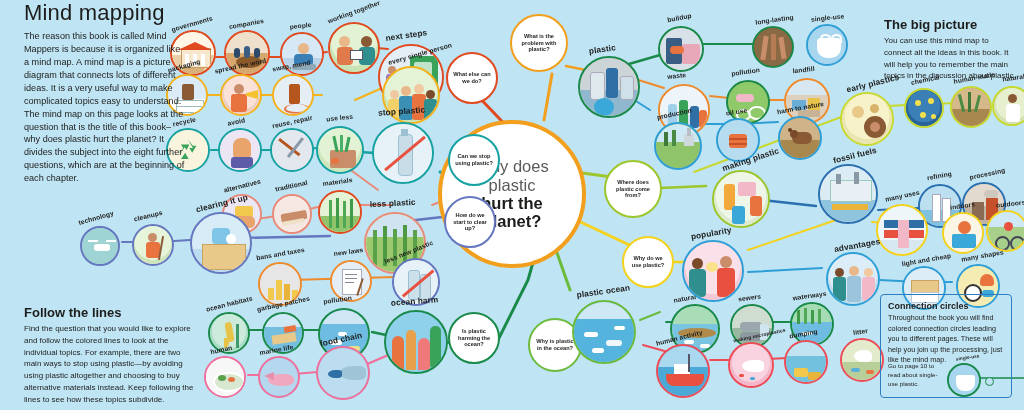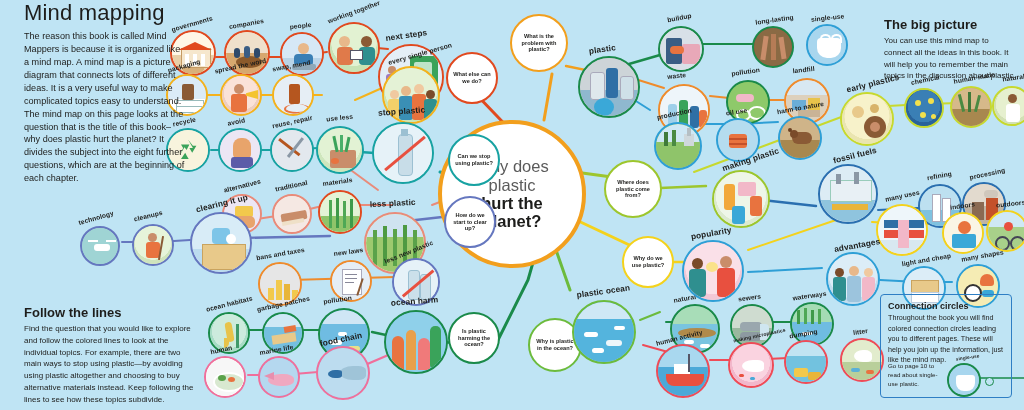--- a/index.html
+++ b/index.html
@@ -743,21 +743,21 @@
     <p class="tb-p">Find the question that you would like to explore and follow the colored lines to look at the individual topics. For example, there are two main ways to stop using plastic—by avoiding using plastic altogether and choosing to buy alternative materials instead. Keep following the lines to see how these topics subdivide.</p>
   </div>
 
   <div class="textblock" id="bigpicture">
     <div class="tb-h">The big picture</div>
     <p class="tb-p">You can use this mind map to connect all the ideas in this book. It will help you to remember the main topics in the discussion about plastic.</p>
   </div>
 
   <div class="textblock" id="connbox">
     <div class="tb-h">Connection circles</div>
-    <p class="tb-p">Throughout the book you will find colored connection circles leading you to different pages. These will help you join up the information, just like the mind map.</p>
+    <p class="tb-p">Throughout the book you will find colored connection circles leading you to different pages. These will help you join up the processing, just like the mind map.</p>
     <div class="conn-note">Go to page 10 to read about single-use plastic.</div>
     <div class="nlabel" style="left:62px;top:60px;width:50px;font-size:4.6px;transform:rotate(-8deg);">single-use</div>
     <div class="node" style="left:66px;top:68px;width:34px;height:34px;border:2px solid #1a8a4a;background:#9fd0ea;">
       <div class="art" style="background:#a8d6ee;"></div>
       <div style="position:absolute;left:7px;top:10px;width:19px;height:16px;border-radius:3px 3px 8px 8px;background:#fff;"></div>
     </div>
     <div style="position:absolute;left:104px;top:82px;width:7px;height:7px;border-radius:50%;border:1.4px solid #1a8a4a;background:#bfe4f4;"></div>
   </div>
 
 </div>

